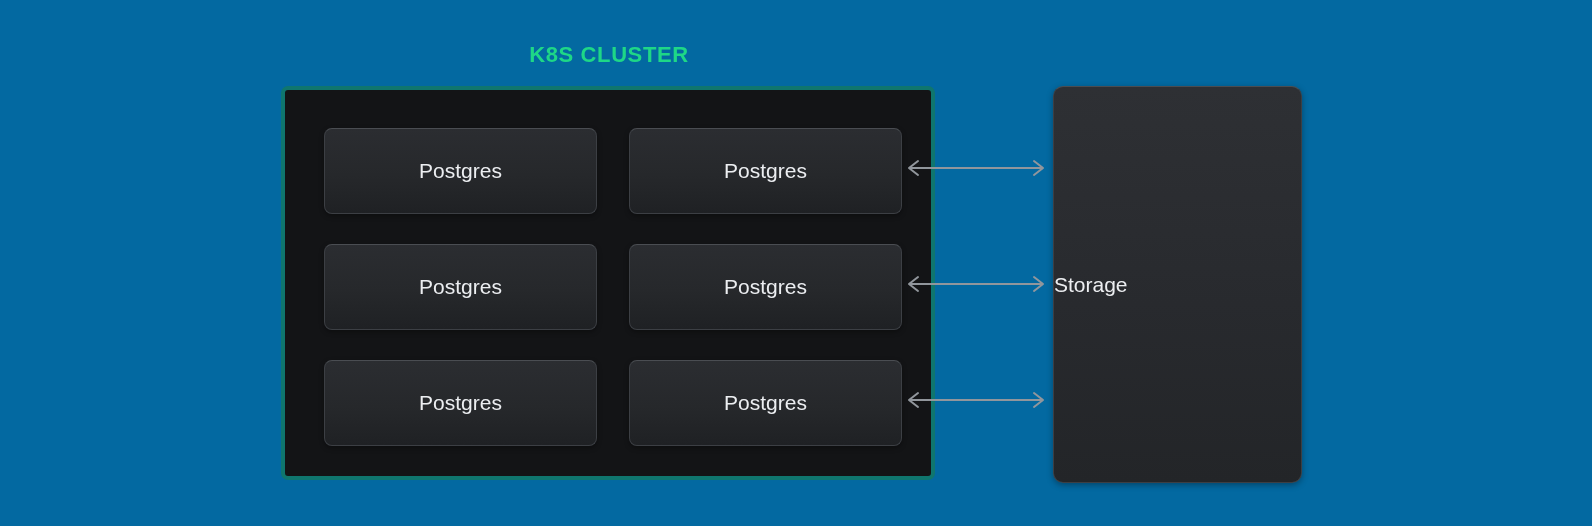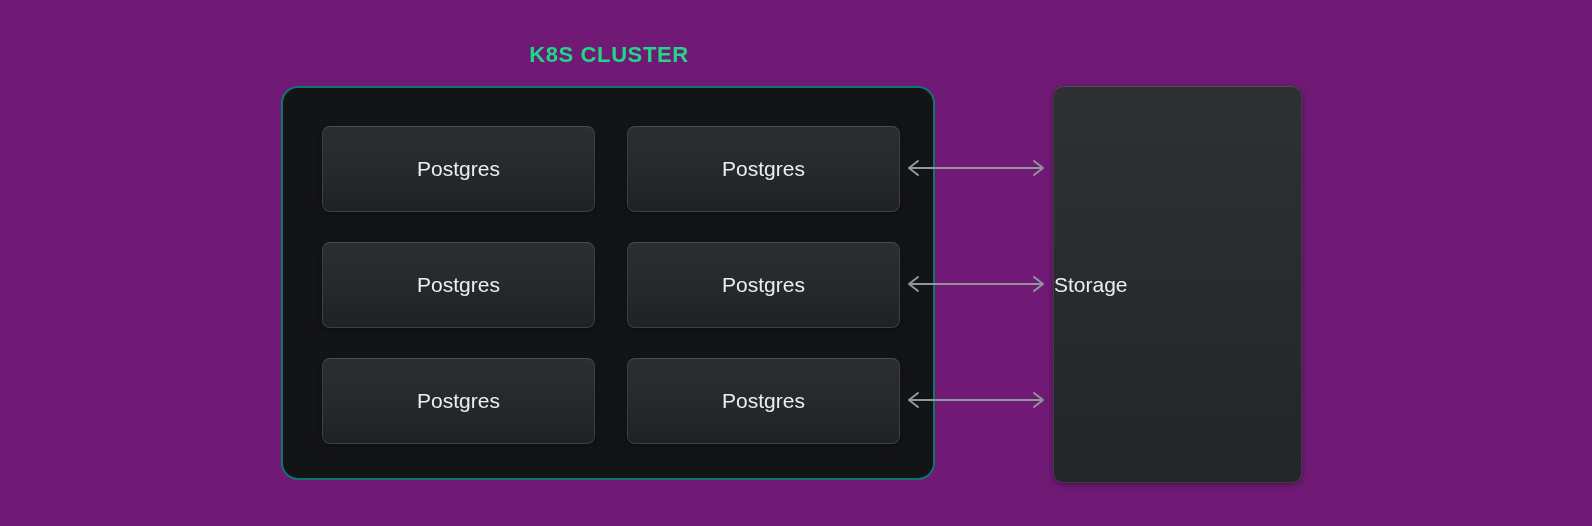--- a/index.html
+++ b/index.html
@@ -5,42 +5,42 @@
   html, body {
     margin: 0;
     padding: 0;
     background: #0b0c0d;
     font-family: "Liberation Sans", sans-serif;
   }
   .canvas {
     position: relative;
     width: 1592px;
     height: 526px;
-    background: #701a75;
+    background: #0369a1;
     overflow: hidden;
   }
   .diagram-title {
     position: absolute;
     left: 281px;
     top: 42px;
     width: 656px;
     text-align: center;
     font-size: 22px;
     font-weight: 700;
     letter-spacing: 0.6px;
     color: #1ed787;
   }
   .cluster-box {
     position: absolute;
     left: 281px;
     top: 86px;
     width: 654px;
     height: 394px;
-    border: 2px solid #0f766e;
-    border-radius: 17px;
+    border: 4px solid #0f766e;
+    border-radius: 7px;
     background: #131416;
     box-sizing: border-box;
   }
   .node-grid {
     position: absolute;
     left: 39px;
     top: 38px;
     width: 578px;
     height: 318px;
     display: grid;

